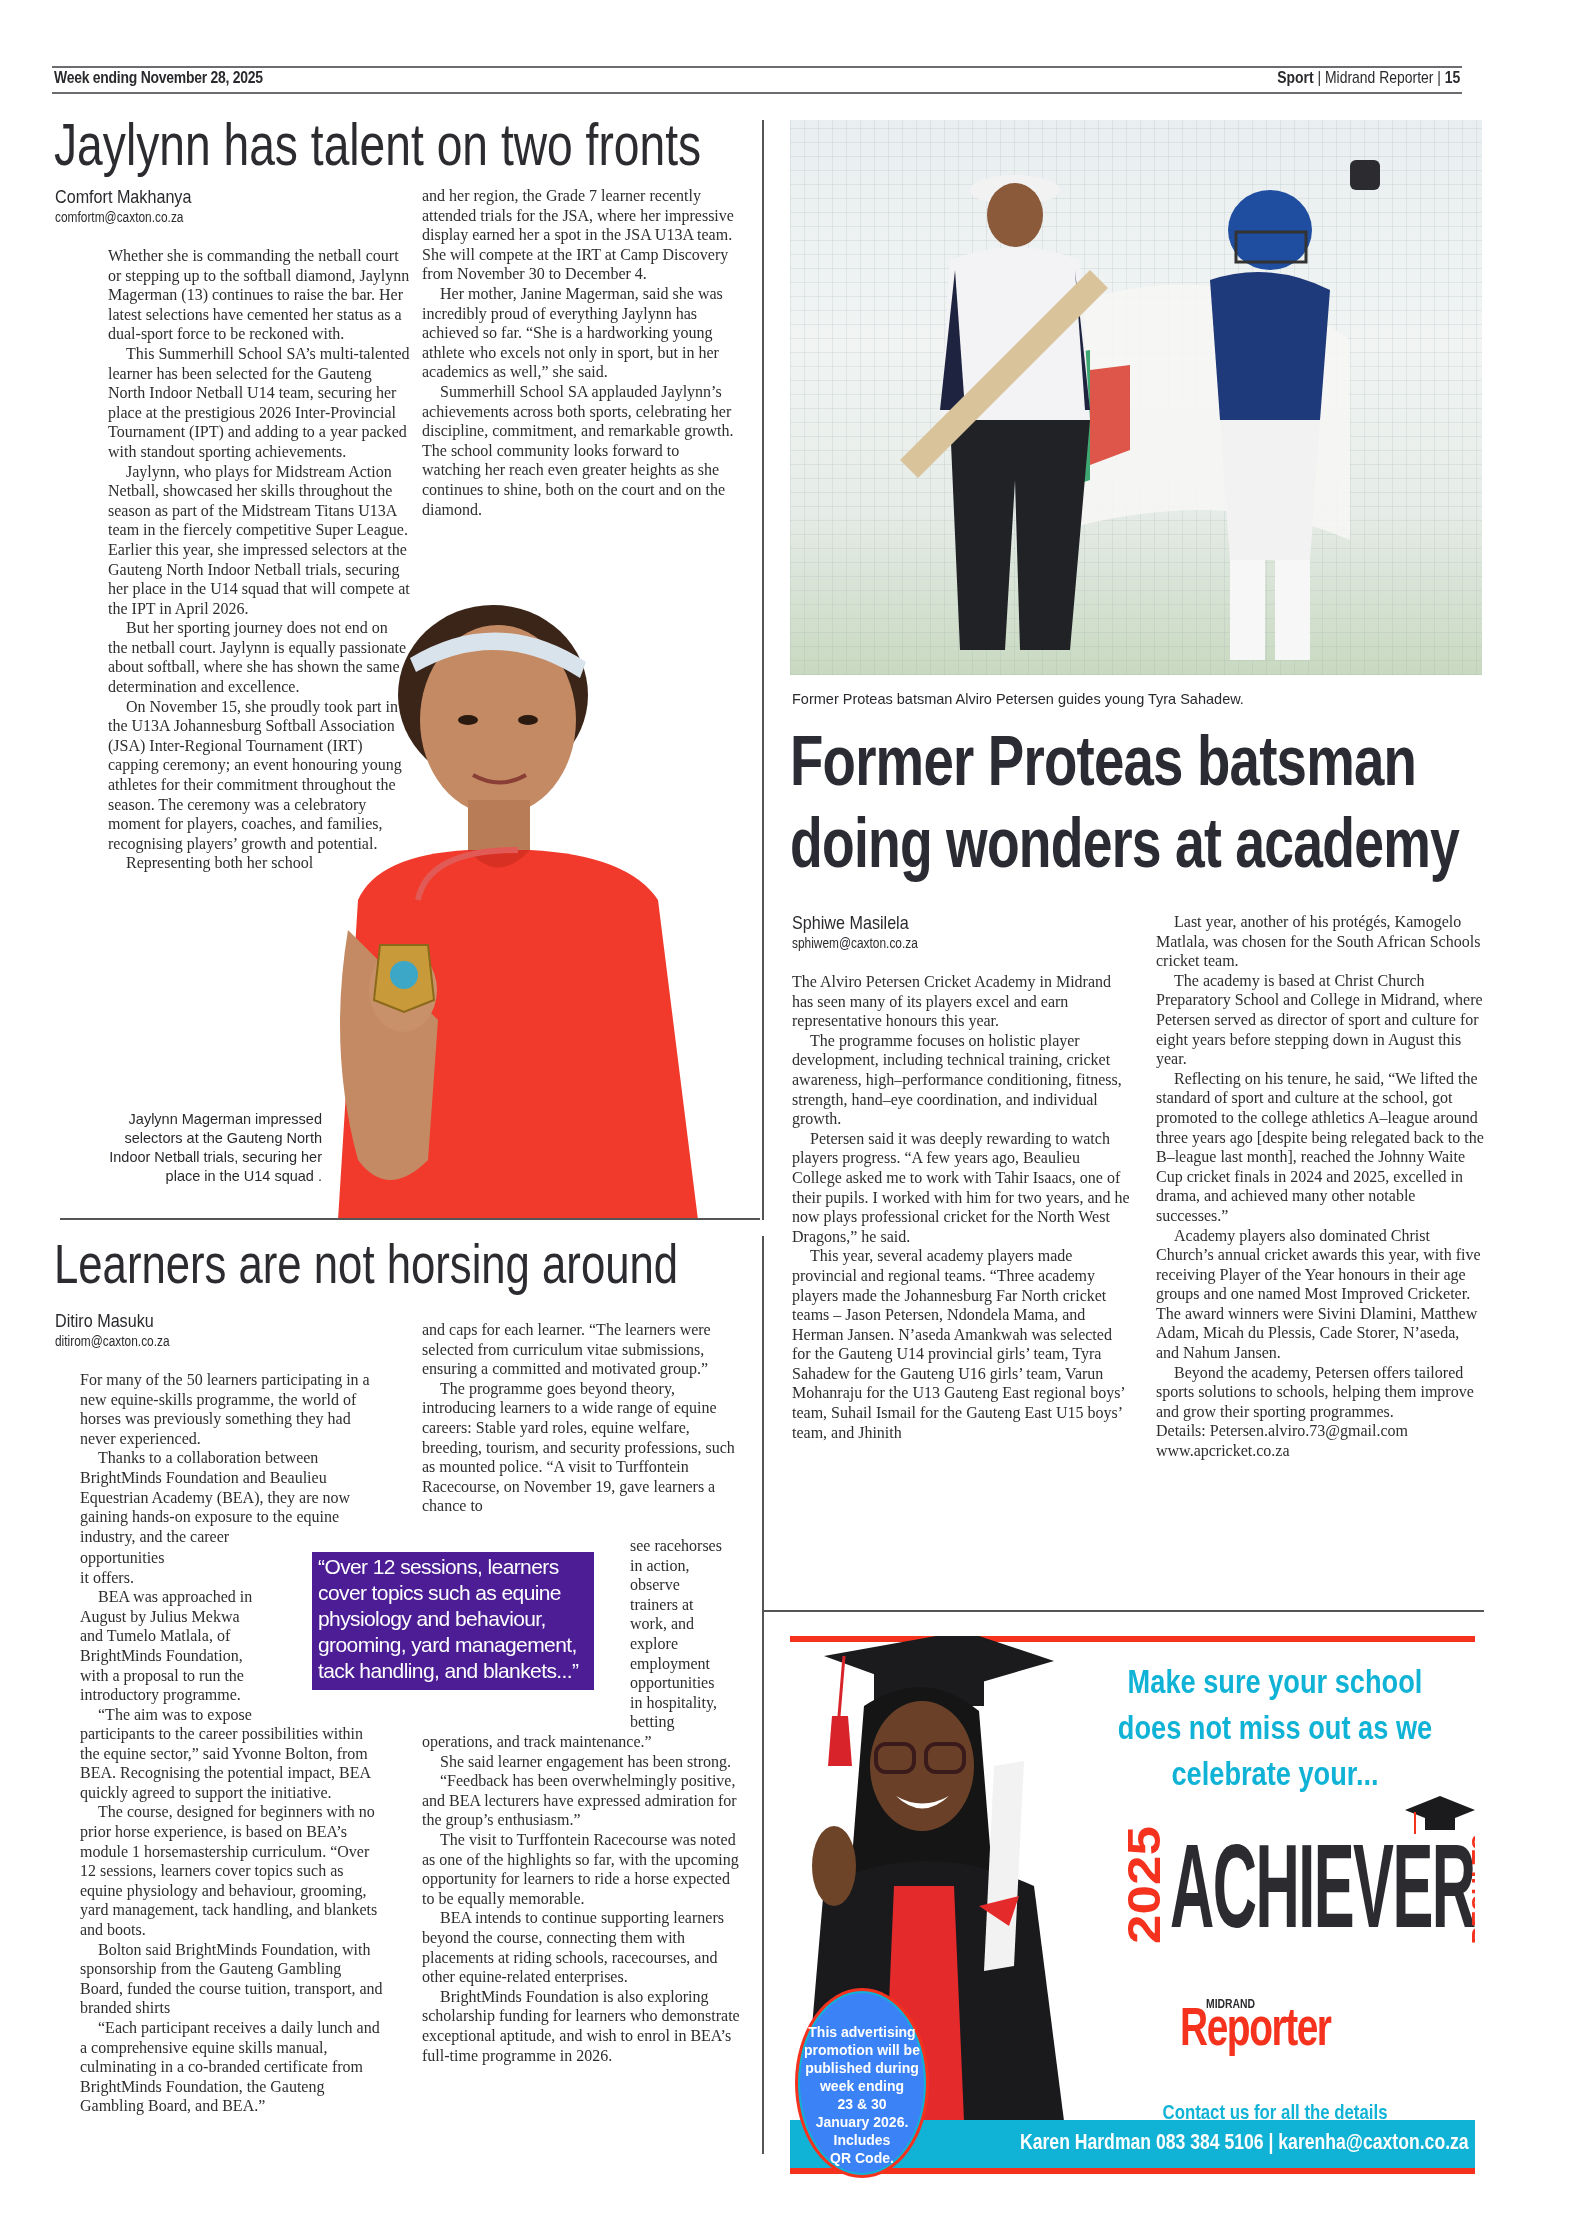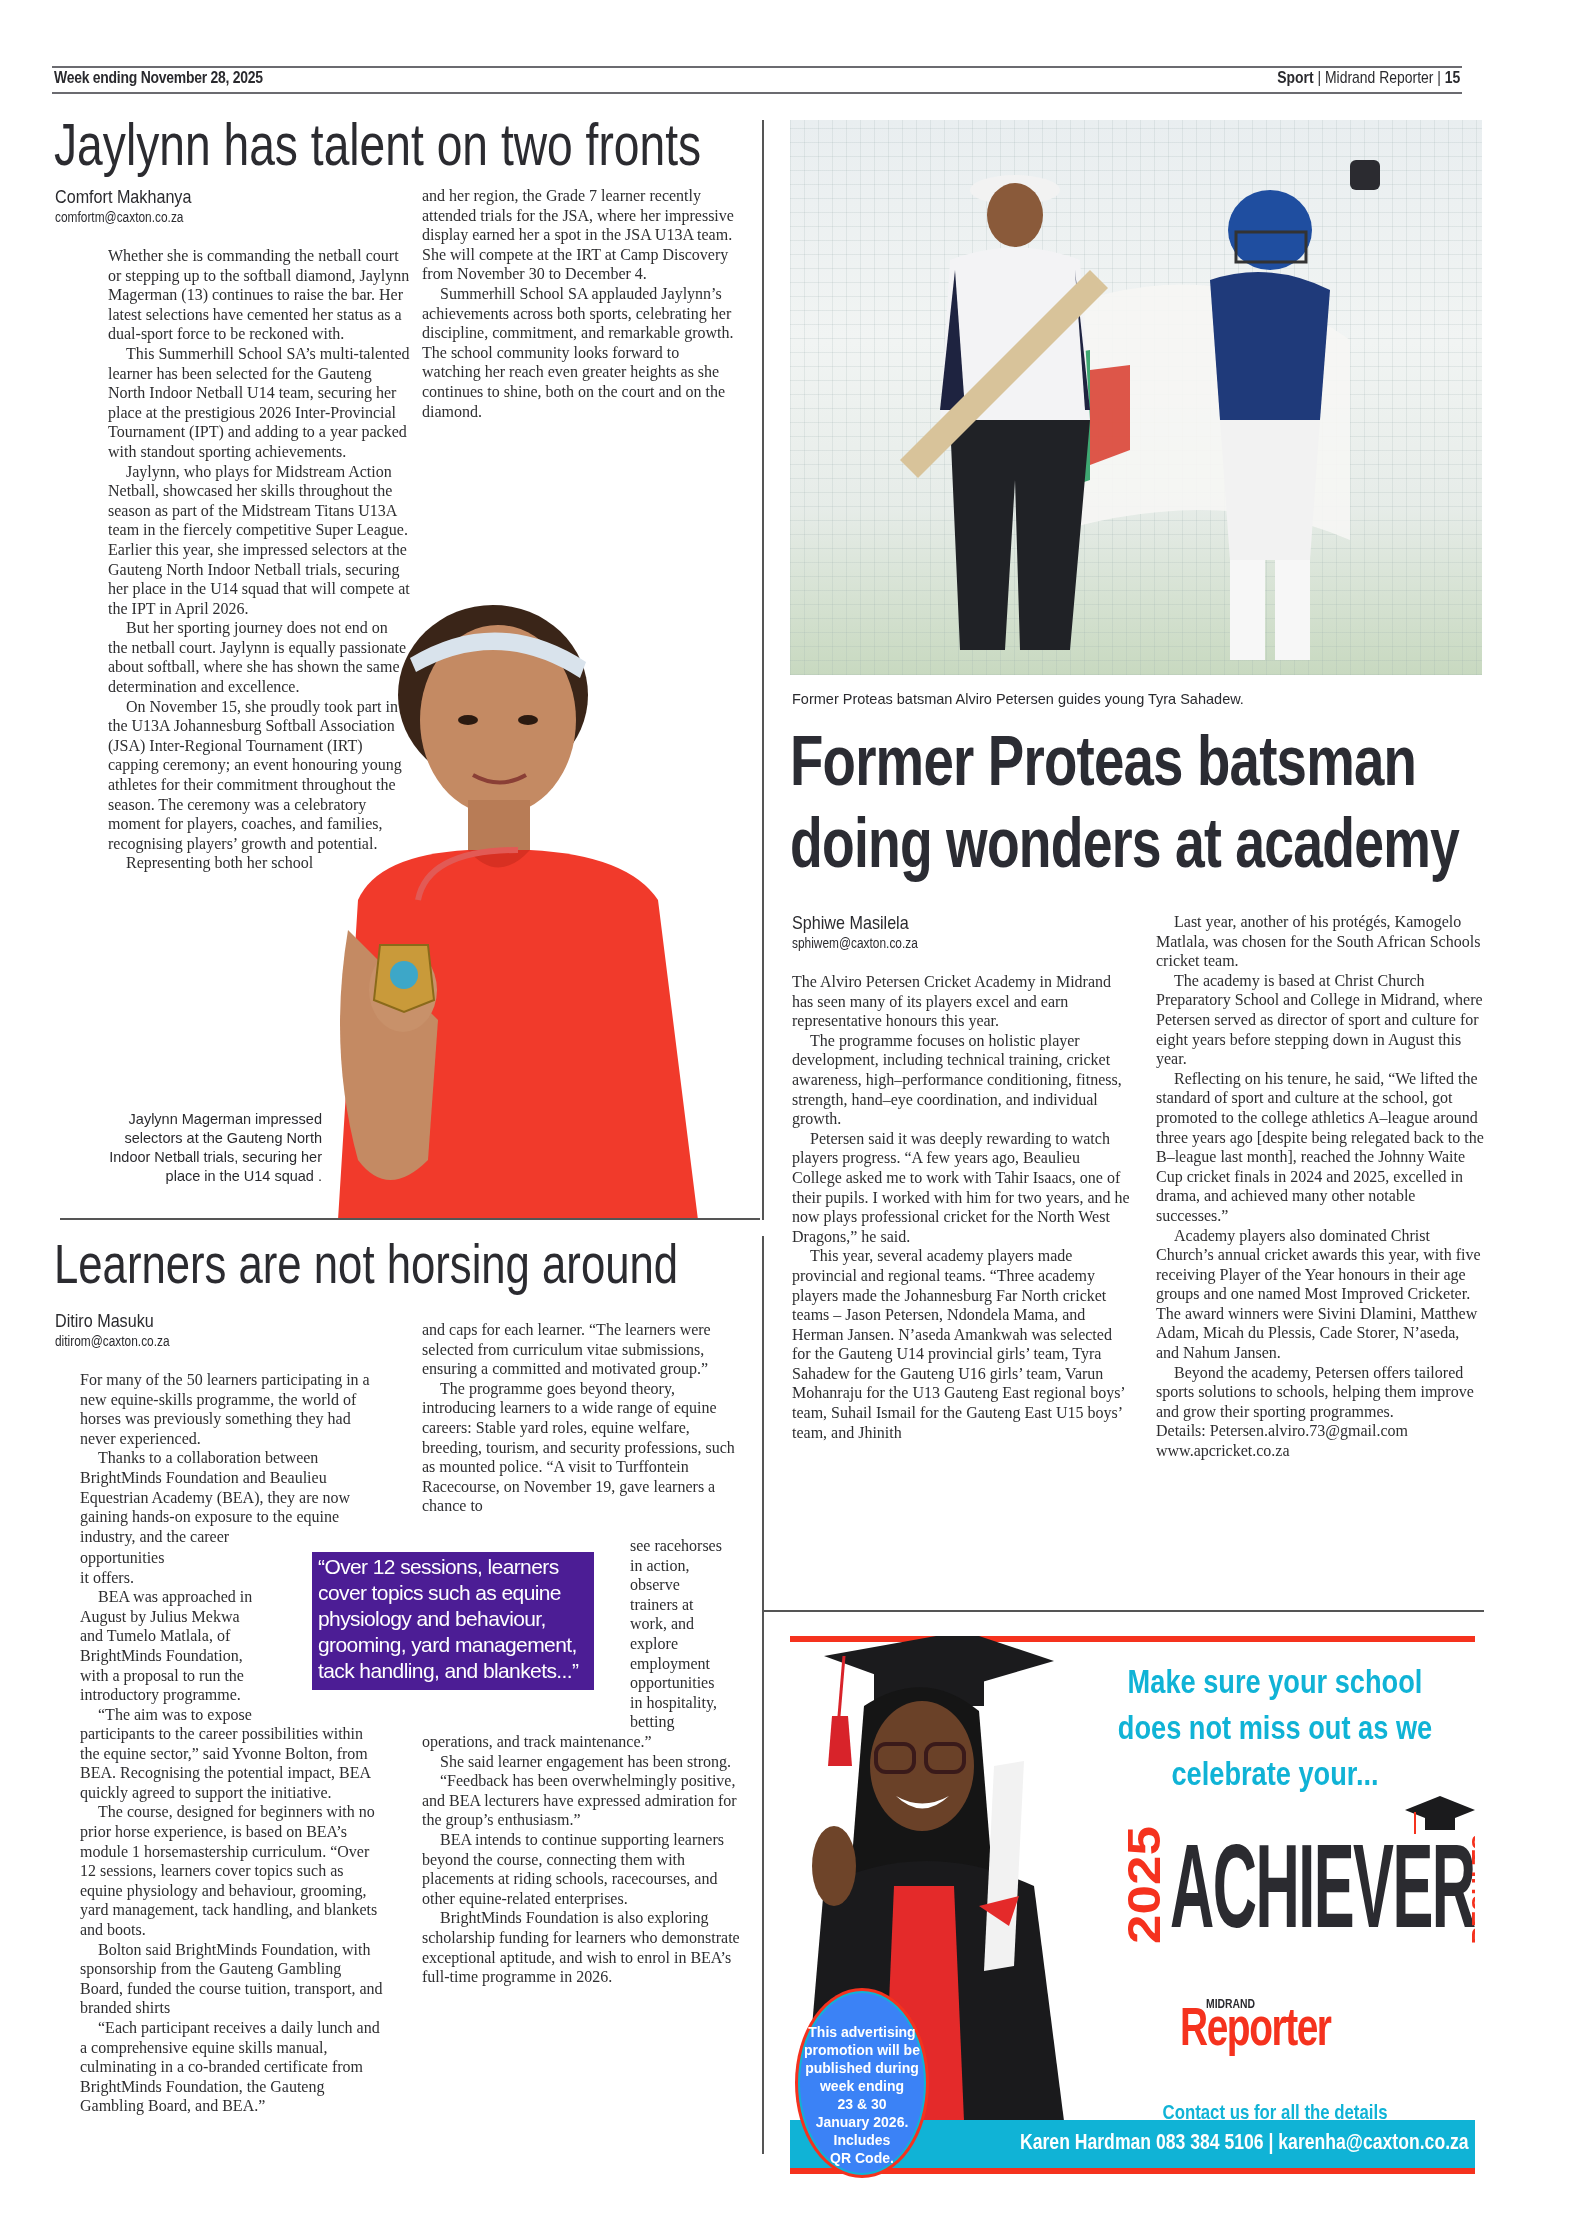--- a/index.html
+++ b/index.html
@@ -82,20 +82,21 @@
   <p class="first">Whether she is commanding the netball court or stepping up to the softball diamond, Jaylynn Magerman (13) continues to raise the bar. Her latest selections have cemented her status as a dual-sport force to be reckoned with.</p>
   <p>This Summerhill School SA’s multi-talented learner has been selected for the Gauteng North Indoor Netball U14 team, securing her place at the prestigious 2026 Inter-Provincial Tournament (IPT) and adding to a year packed with standout sporting achievements.</p>
   <p>Jaylynn, who plays for Midstream Action Netball, showcased her skills throughout the season as part of the Midstream Titans U13A team in the fiercely competitive Super League. Earlier this year, she impressed selectors at the Gauteng North Indoor Netball trials, securing her place in the U14 squad that will compete at the IPT in April 2026.</p>
   <p>But her sporting journey does not end on the netball court. Jaylynn is equally passionate about softball, where she has shown the same determination and excellence.</p>
   <p>On November 15, she proudly took part in the U13A Johannesburg Softball Association (JSA) Inter-Regional Tournament (IRT) capping ceremony; an event honouring young athletes for their commitment throughout the season. The ceremony was a celebratory moment for players, coaches, and families, recognising players’ growth and potential.</p>
   <p>Representing both her school</p>
 </div>
 
 <div class="col" style="left:422px; top:186px; width:318px;">
   <p class="first">and her region, the Grade 7 learner recently attended trials for the JSA, where her impressive display earned her a spot in the JSA U13A team. She will compete at the IRT at Camp Discovery from November 30 to December 4.</p>
+  <p>Her mother, Janine Magerman, said she was incredibly proud of everything Jaylynn has achieved so far. “She is a hardworking young athlete who excels not only in sport, but in her academics as well,” she said.</p>
   <p>Summerhill School SA applauded Jaylynn’s achievements across both sports, celebrating her discipline, commitment, and remarkable growth. The school community looks forward to watching her reach even greater heights as she continues to shine, both on the court and on the diamond.</p>
 </div>
 
 <div class="photo-girl">
   <svg width="440" height="620" viewBox="0 0 440 620">
 
     <ellipse cx="175" cy="95" rx="95" ry="90" fill="#3a2518"></ellipse>
     <ellipse cx="180" cy="120" rx="78" ry="95" fill="#c48a63"></ellipse>
 
     <path d="M92 58 Q180 5 268 62 L262 78 Q180 25 98 72 Z" fill="#d9e3ec"></path>
@@ -165,20 +166,21 @@
   <div>explore</div>
   <div>employment</div>
   <div>opportunities</div>
   <div>in hospitality,</div>
   <div>betting</div>
 </div>
 <div class="col" style="left:422px; top:1732px; width:318px;">
   <div>operations, and track maintenance.”</div>
   <p>She said learner engagement has been strong.</p>
   <p>“Feedback has been overwhelmingly positive, and BEA lecturers have expressed admiration for the group’s enthusiasm.”</p>
+  <p>The visit to Turffontein Racecourse was noted as one of the highlights so far, with the upcoming opportunity for learners to ride a horse expected to be equally memorable.</p>
   <p>BEA intends to continue supporting learners beyond the course, connecting them with placements at riding schools, racecourses, and other equine-related enterprises.</p>
   <p>BrightMinds Foundation is also exploring scholarship funding for learners who demonstrate exceptional aptitude, and wish to enrol in BEA’s full-time programme in 2026.</p>
 </div>
 
 <div class="pull-quote">“Over 12 sessions, learners cover topics such as equine physiology and behaviour, grooming, yard management, tack handling, and blankets...”</div>
 
 <div class="vrule" style="left:762px; top:1236px; height:918px;"></div>
 
 <div class="photo-cricket">
   <div class="net"></div>

